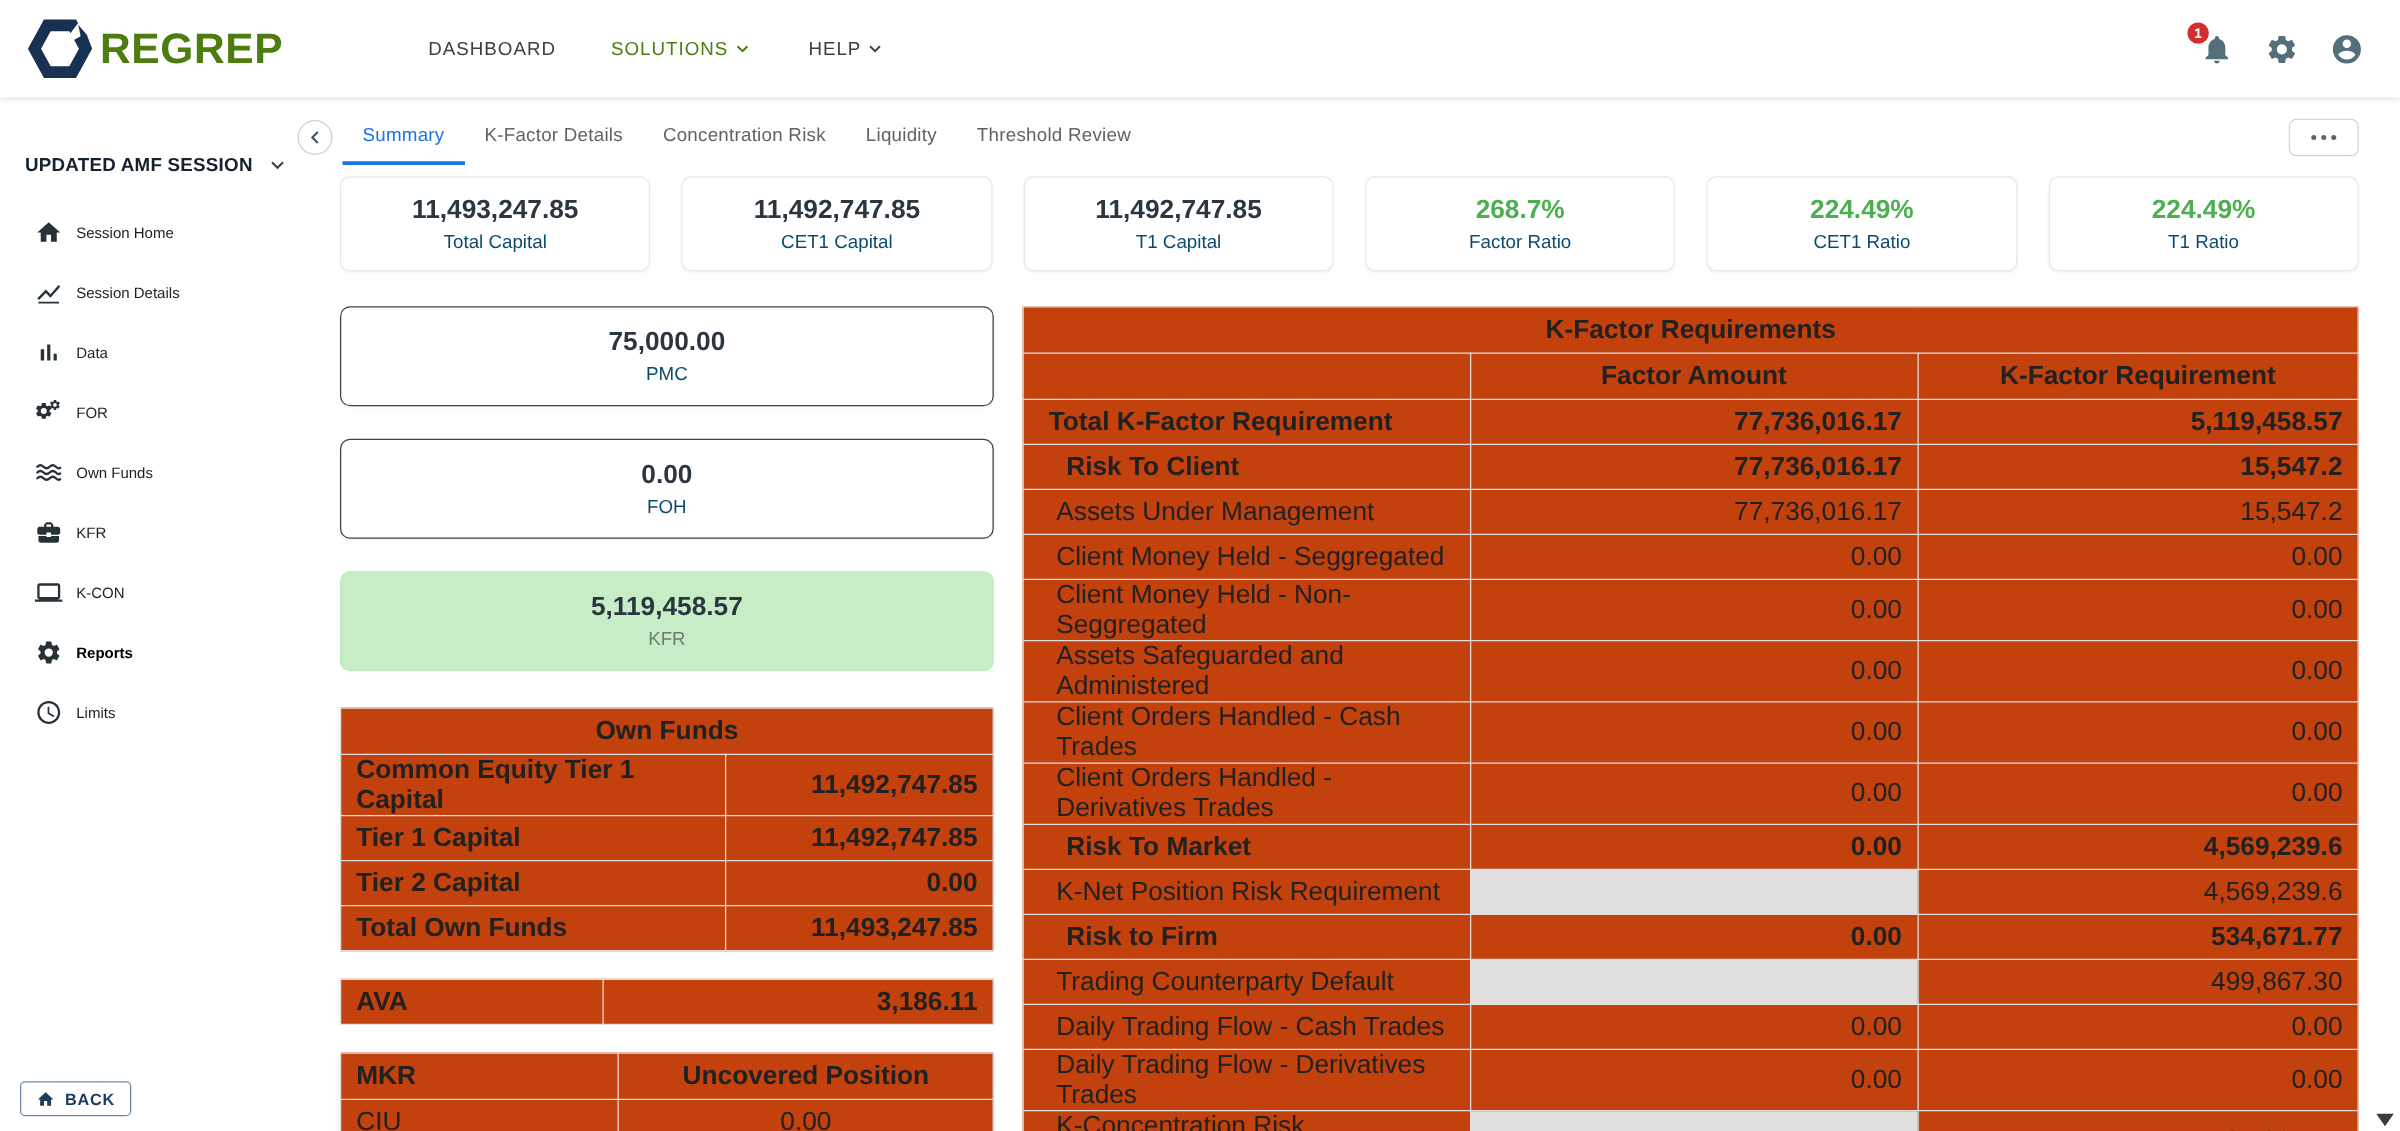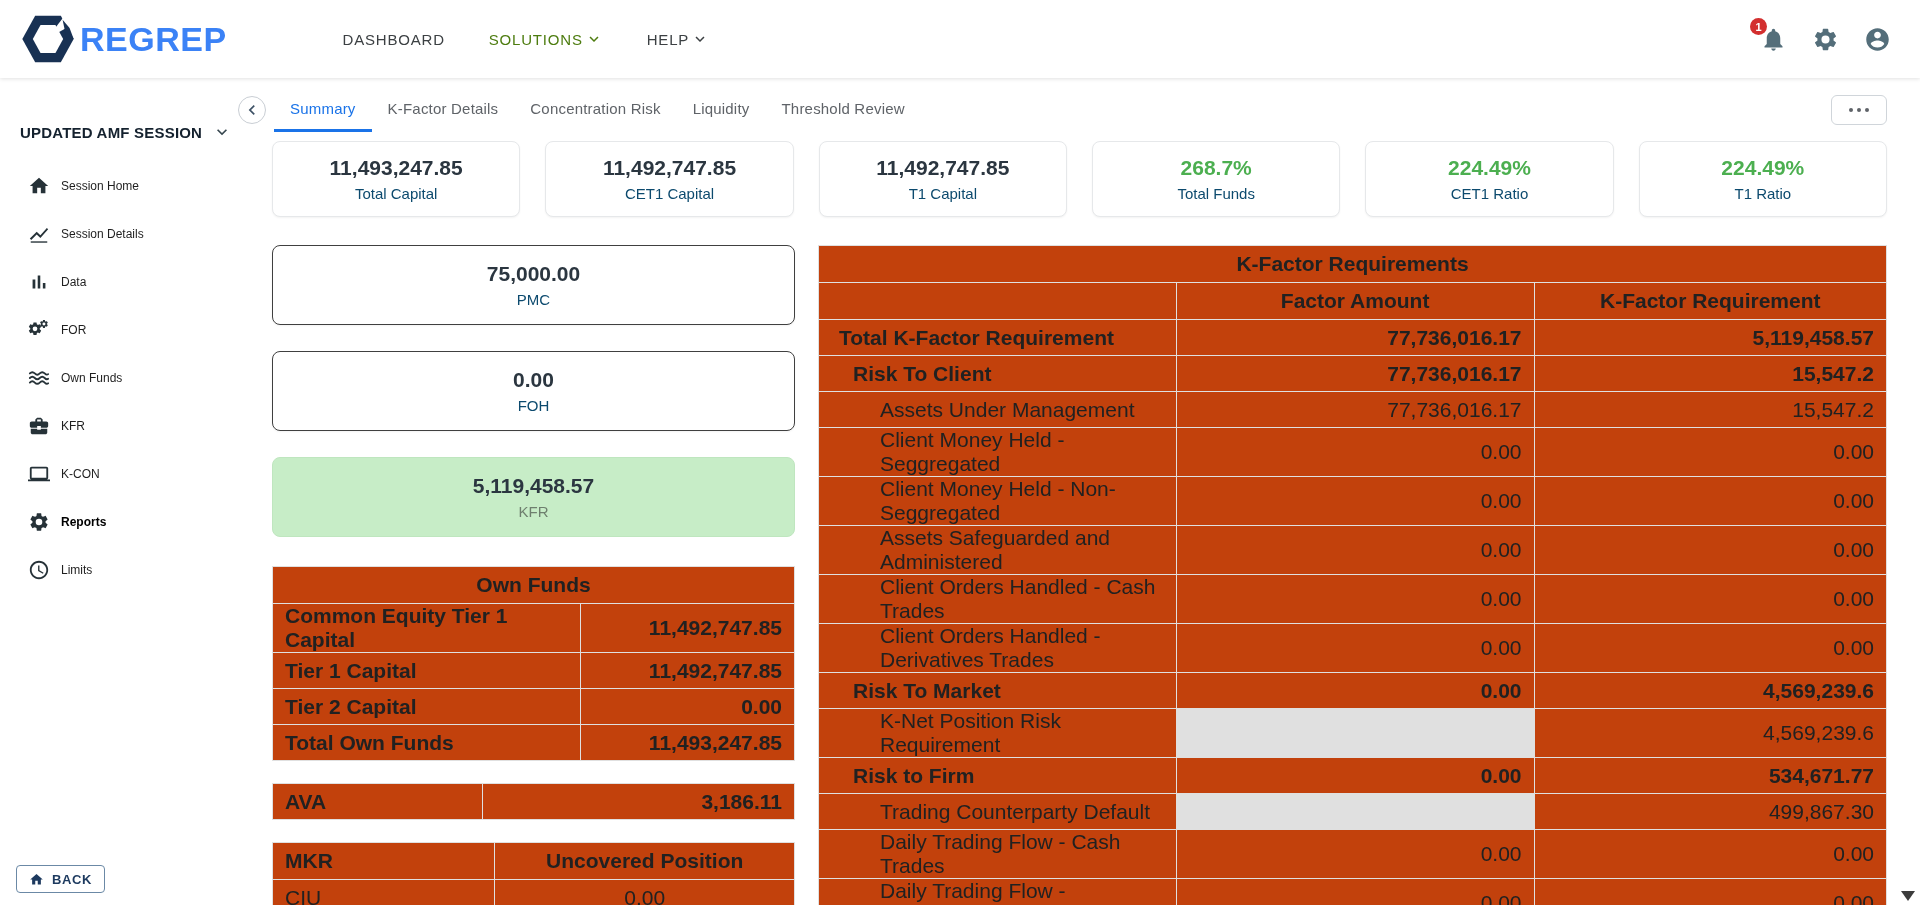--- a/index.html
+++ b/index.html
@@ -3,21 +3,21 @@
 <meta charset="utf-8">
 <style>
   *{margin:0;padding:0;box-sizing:border-box}
   html,body{width:1920px;height:905px;overflow:hidden}
   body{font-family:"Liberation Sans",sans-serif;background:#fff;color:#212121}
   .app{width:1920px;height:905px;display:flex;flex-direction:column;overflow:hidden;position:relative}
 
   
   .topbar{height:78px;flex:0 0 78px;display:flex;align-items:center;padding:0 28px 0 20px;background:#fff;box-shadow:0 1px 4px rgba(0,0,0,.12);position:relative;z-index:5}
   .brand{display:flex;align-items:center;gap:4px}
-  .brand-name{font-size:34px;font-weight:800;color:#3b82f6;letter-spacing:.5px}
+  .brand-name{font-size:34px;font-weight:800;color:#4d7c0f;letter-spacing:.5px}
   .topnav{display:flex;align-items:center;gap:44px;margin-left:116px}
   .topnav-item{display:flex;align-items:center;gap:2px;font-size:15px;font-weight:500;letter-spacing:.8px;color:#3c4043;cursor:pointer}
   .topnav-item.active{color:#4d7c0f}
   .topnav-item .icn{color:inherit}
   .topbar-actions{margin-left:auto;display:flex;align-items:center;gap:22px}
   .iconbtn{position:relative;width:30px;height:30px;display:flex;align-items:center;justify-content:center;color:#546e7a;cursor:pointer}
   .badge{position:absolute;top:-6px;left:-8px;min-width:17px;height:17px;border-radius:9px;background:#d32f2f;color:#fff;font-size:11px;font-weight:700;display:flex;align-items:center;justify-content:center;padding:0 4px;z-index:2}
 
   
   .body{display:flex;flex:1;overflow:hidden}
@@ -72,21 +72,21 @@
   .ava-table td.val{text-align:right;font-weight:700}
   .mkr-table{margin-top:22px}
   .mkr-table th.left{text-align:left}
   .mkr-table td.center{text-align:center}
   .kf-table th.kf-title{text-align:center}
   .kf-table td.kf-num{text-align:right}
   .kf-row.bold td{font-weight:700}
   td.kf-num.disabled{background:#e0e0e0}
   .kf-label.lvl0{padding-left:20px}
   .kf-label.lvl1{padding-left:34px}
-  .kf-label.lvl2{padding-left:61px}
+  .kf-label.lvl2{padding-left:26px}
 
   
   .scroll-corner{position:absolute;right:5px;bottom:4px;width:0;height:0;border-left:7px solid transparent;border-right:7px solid transparent;border-top:10px solid #3c3c3c}
 </style>
 </head>
 <body>
 
 <div class="app">
 
   <header class="topbar">
@@ -283,21 +283,21 @@
           <div class="scard">
             <div class="scard-val">11,492,747.85</div>
             <div class="scard-lbl">CET1 Capital</div>
           </div>
           <div class="scard">
             <div class="scard-val">11,492,747.85</div>
             <div class="scard-lbl">T1 Capital</div>
           </div>
           <div class="scard">
             <div class="scard-val green">268.7%</div>
-            <div class="scard-lbl">Total Funds</div>
+            <div class="scard-lbl">Factor Ratio</div>
           </div>
           <div class="scard">
             <div class="scard-val green">224.49%</div>
             <div class="scard-lbl">CET1 Ratio</div>
           </div>
           <div class="scard">
             <div class="scard-val green">224.49%</div>
             <div class="scard-lbl">T1 Ratio</div>
           </div>
         </div>

